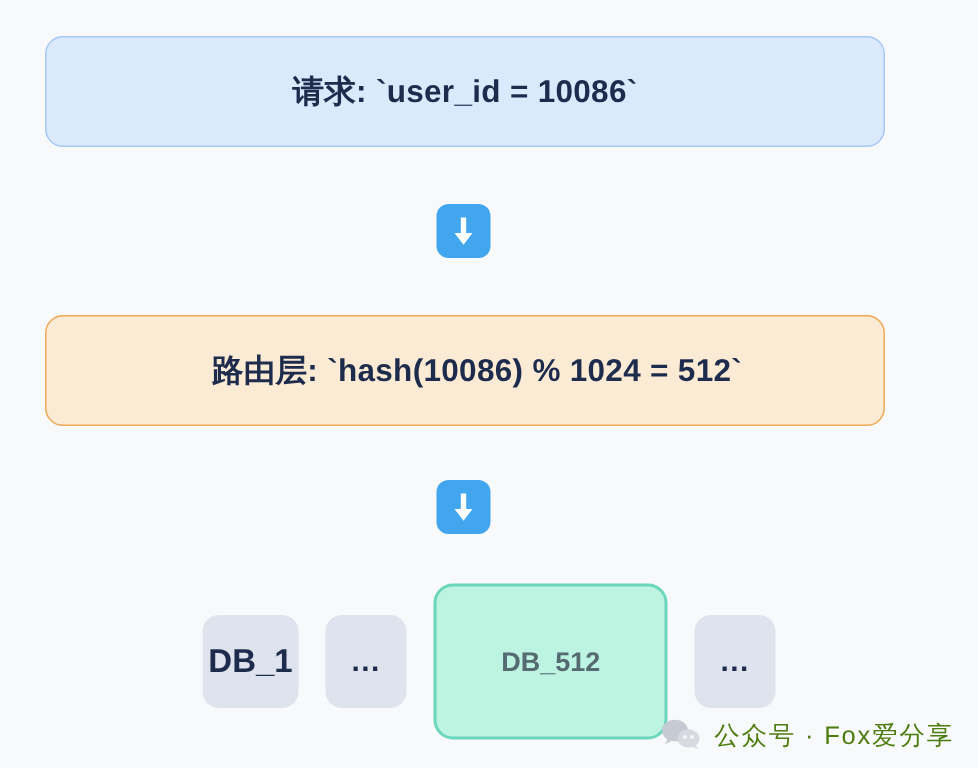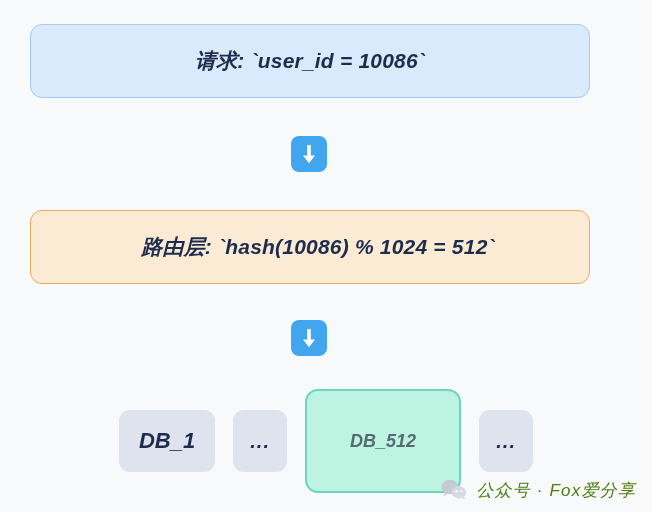--- a/index.html
+++ b/index.html
@@ -13,21 +13,20 @@
     font-family: "Liberation Sans", "DejaVu Sans", sans-serif;
     overflow: hidden;
     position: relative;
   }
 
   #diagram {
     position: relative;
     width: 652px;
     height: 512px;
     box-sizing: border-box;
-    font-style: italic;
   }
 
   
   .stage-box {
     position: absolute;
     left: 30px;
     width: 560px;
     height: 74px;
     box-sizing: border-box;
     border-radius: 12px;
@@ -88,21 +87,21 @@
     box-sizing: border-box;
     border-radius: 11px;
     display: flex;
     align-items: center;
     justify-content: center;
     font-size: 22px;
     font-weight: bold;
     background: #dfe3ed;
     color: #1d2b4c;
     height: 62px;
-    padding: 0 20px;
+    padding: 0 4px;
     min-width: 54px;
   }
 
   .shard.ellipsis {
     padding: 0;
     width: 54px;
     font-size: 20px;
     letter-spacing: 1px;
     line-height: 0.7;
   }

